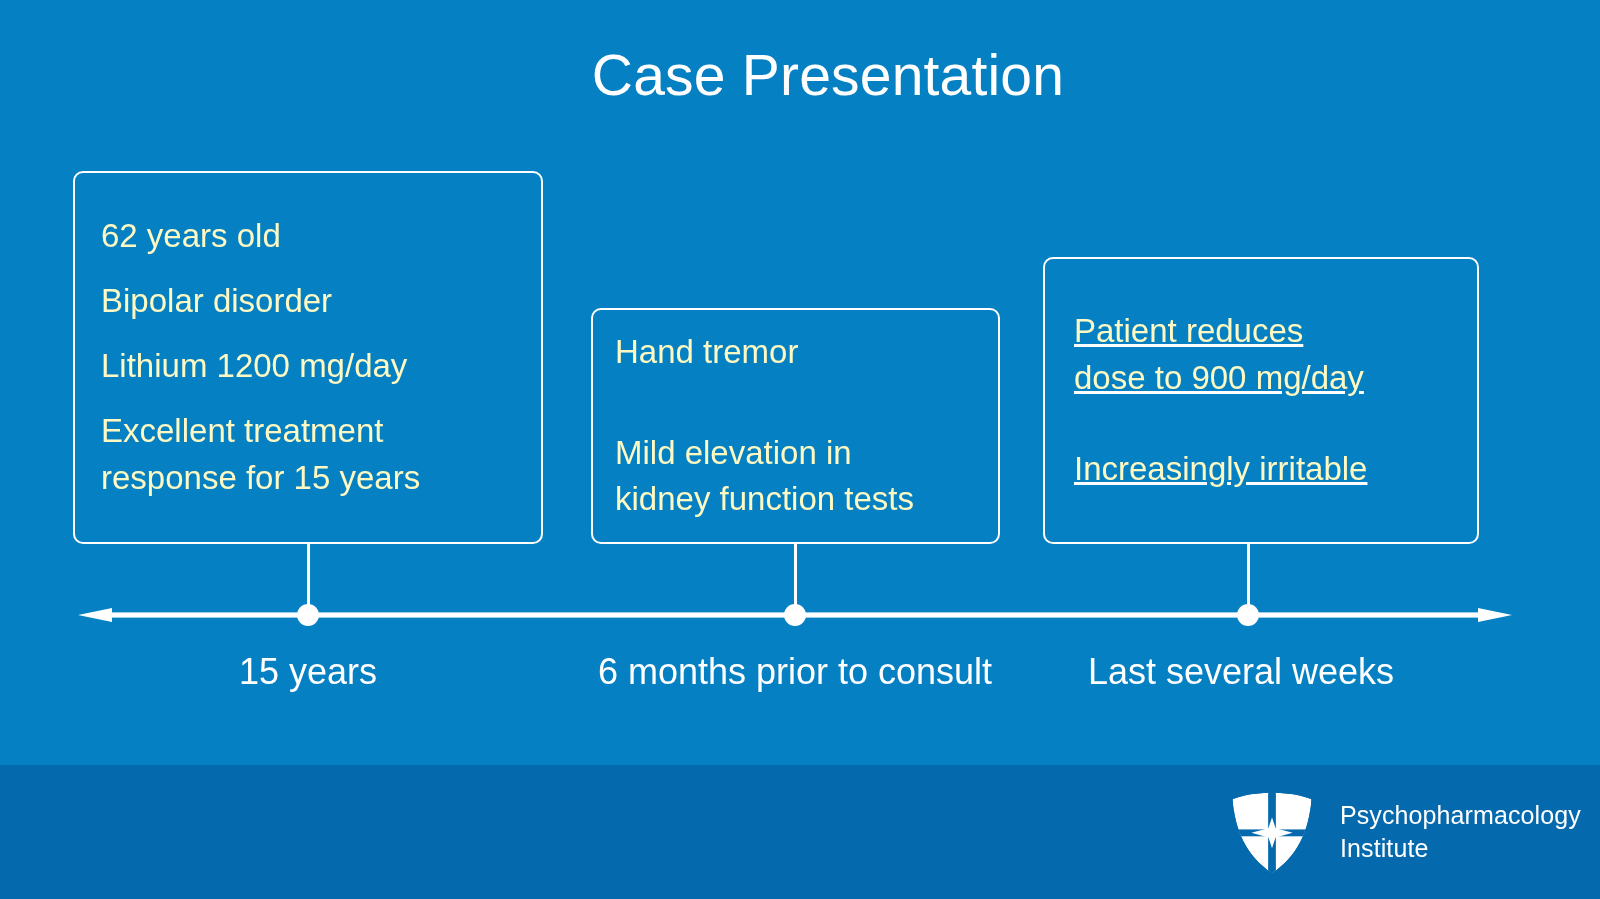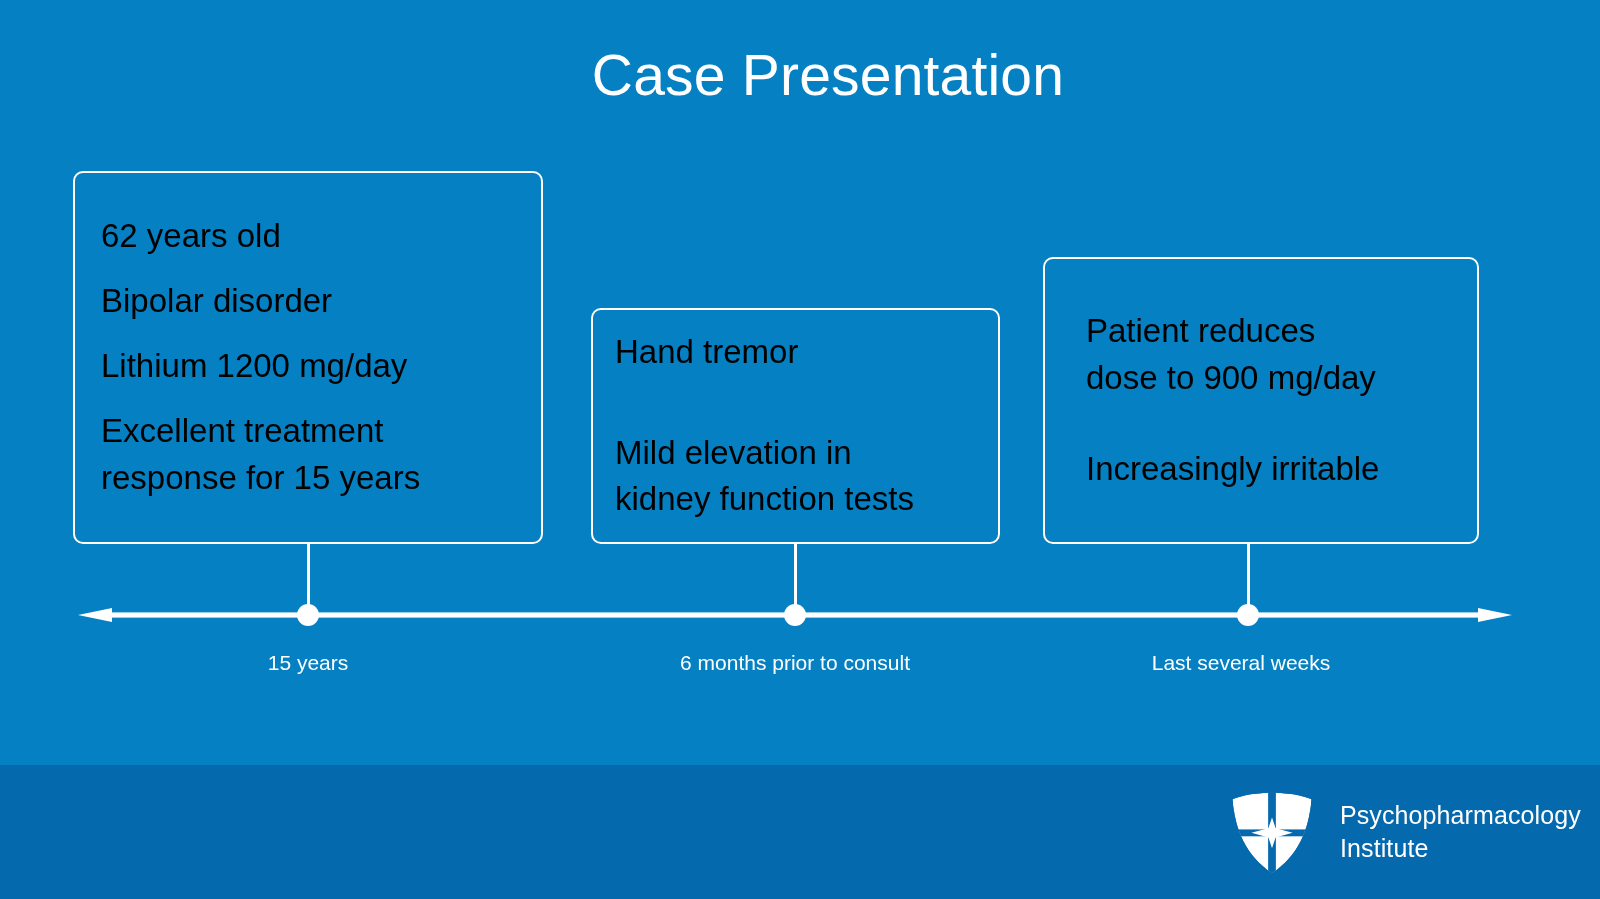--- a/index.html
+++ b/index.html
@@ -43,30 +43,30 @@
     border-radius: 10px;
     background: transparent;
     display: flex;
     flex-direction: column;
     justify-content: center;
   }
   .event-line {
     font-size: 33px;
     line-height: 1.42;
     font-weight: 400;
-    color: #000000;
+    color: #fef9c3;
     white-space: pre-line;
   }
   .event-line + .event-line {
     margin-top: 14px;
   }
 
   #box-1 { left: 73px;   top: 171px; width: 470px; height: 373px; padding: 0 0 0 26px; }
   #box-2 { left: 591px;  top: 308px; width: 409px; height: 236px; padding: 0 0 0 22px; gap: 40px; }
-  #box-3 { left: 1043px; top: 257px; width: 436px; height: 287px; padding: 0 0 0 41px; }
+  #box-3 { left: 1043px; top: 257px; width: 436px; height: 287px; padding: 0 0 0 29px; text-decoration: underline; }
 
   #box-1 .event-line + .event-line { margin-top: 18px; }
   #box-3 .event-line + .event-line { margin-top: 44px; }
 
   
   #timeline-axis {
     position: absolute;
     left: 78px;
     top: 608px;
     width: 1434px;
@@ -83,21 +83,21 @@
   }
   .connector {
     position: absolute;
     width: 3px;
     background: #ffffff;
     margin-left: -1px;
   }
   .tick-label {
     position: absolute;
     top: 650px;
-    font-size: 21px;
+    font-size: 36px;
     line-height: 1.2;
     color: #ffffff;
     white-space: nowrap;
     transform: translateX(-50%);
   }
 
   
   #footer-band {
     position: absolute;
     left: 0;

